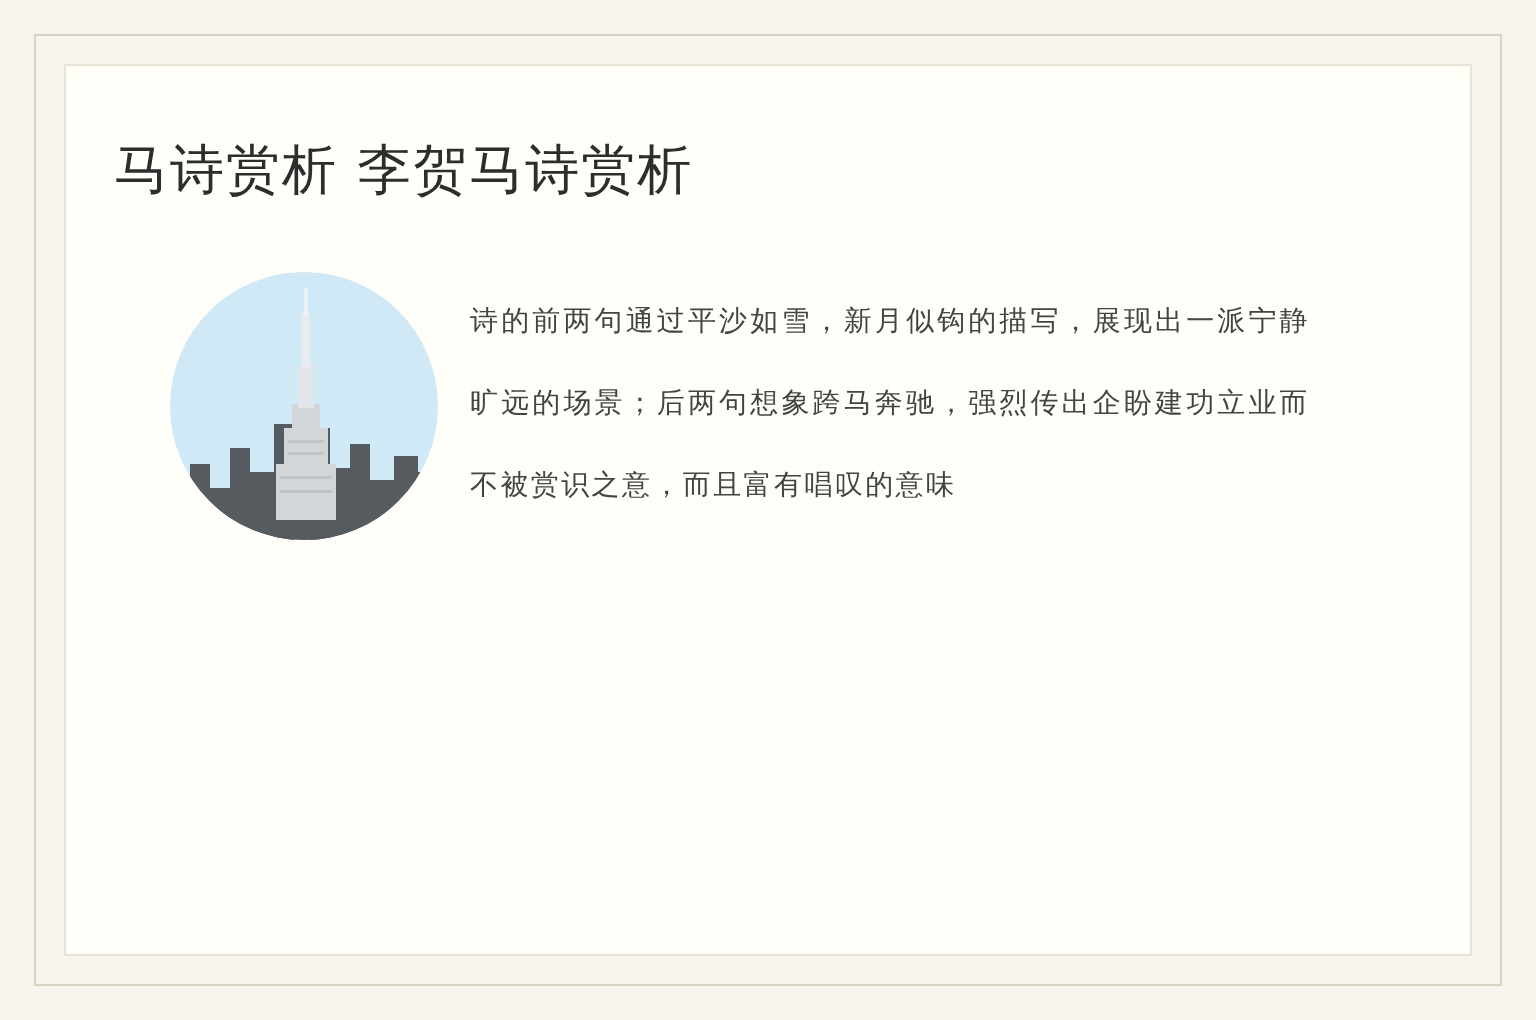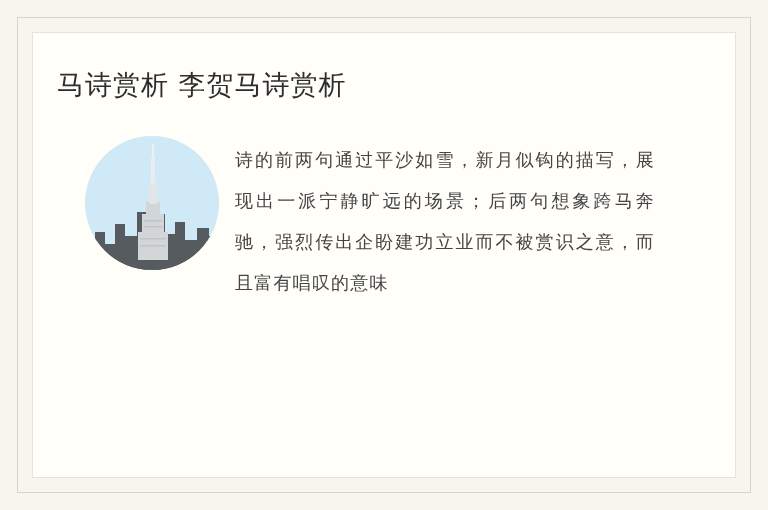--- a/index.html
+++ b/index.html
@@ -68,25 +68,25 @@
     height: 134px;
   }
   .illustration svg {
     display: block;
   }
   .body-text {
     position: absolute;
     left: 202px;
     top: 108px;
     width: 420px;
-    font-size: 18px;
+    font-size: 14px;
     line-height: 41px;
     color: #444444;
     letter-spacing: 1.2px;
-    font-family: Liberation Mono, monospace;
+    font-family: Liberation Serif, serif;
     text-align: justify;
   }
 </style>
 </head>
 <body>
 
 <div class="card">
 
   <div class="outer-frame"></div>
 

